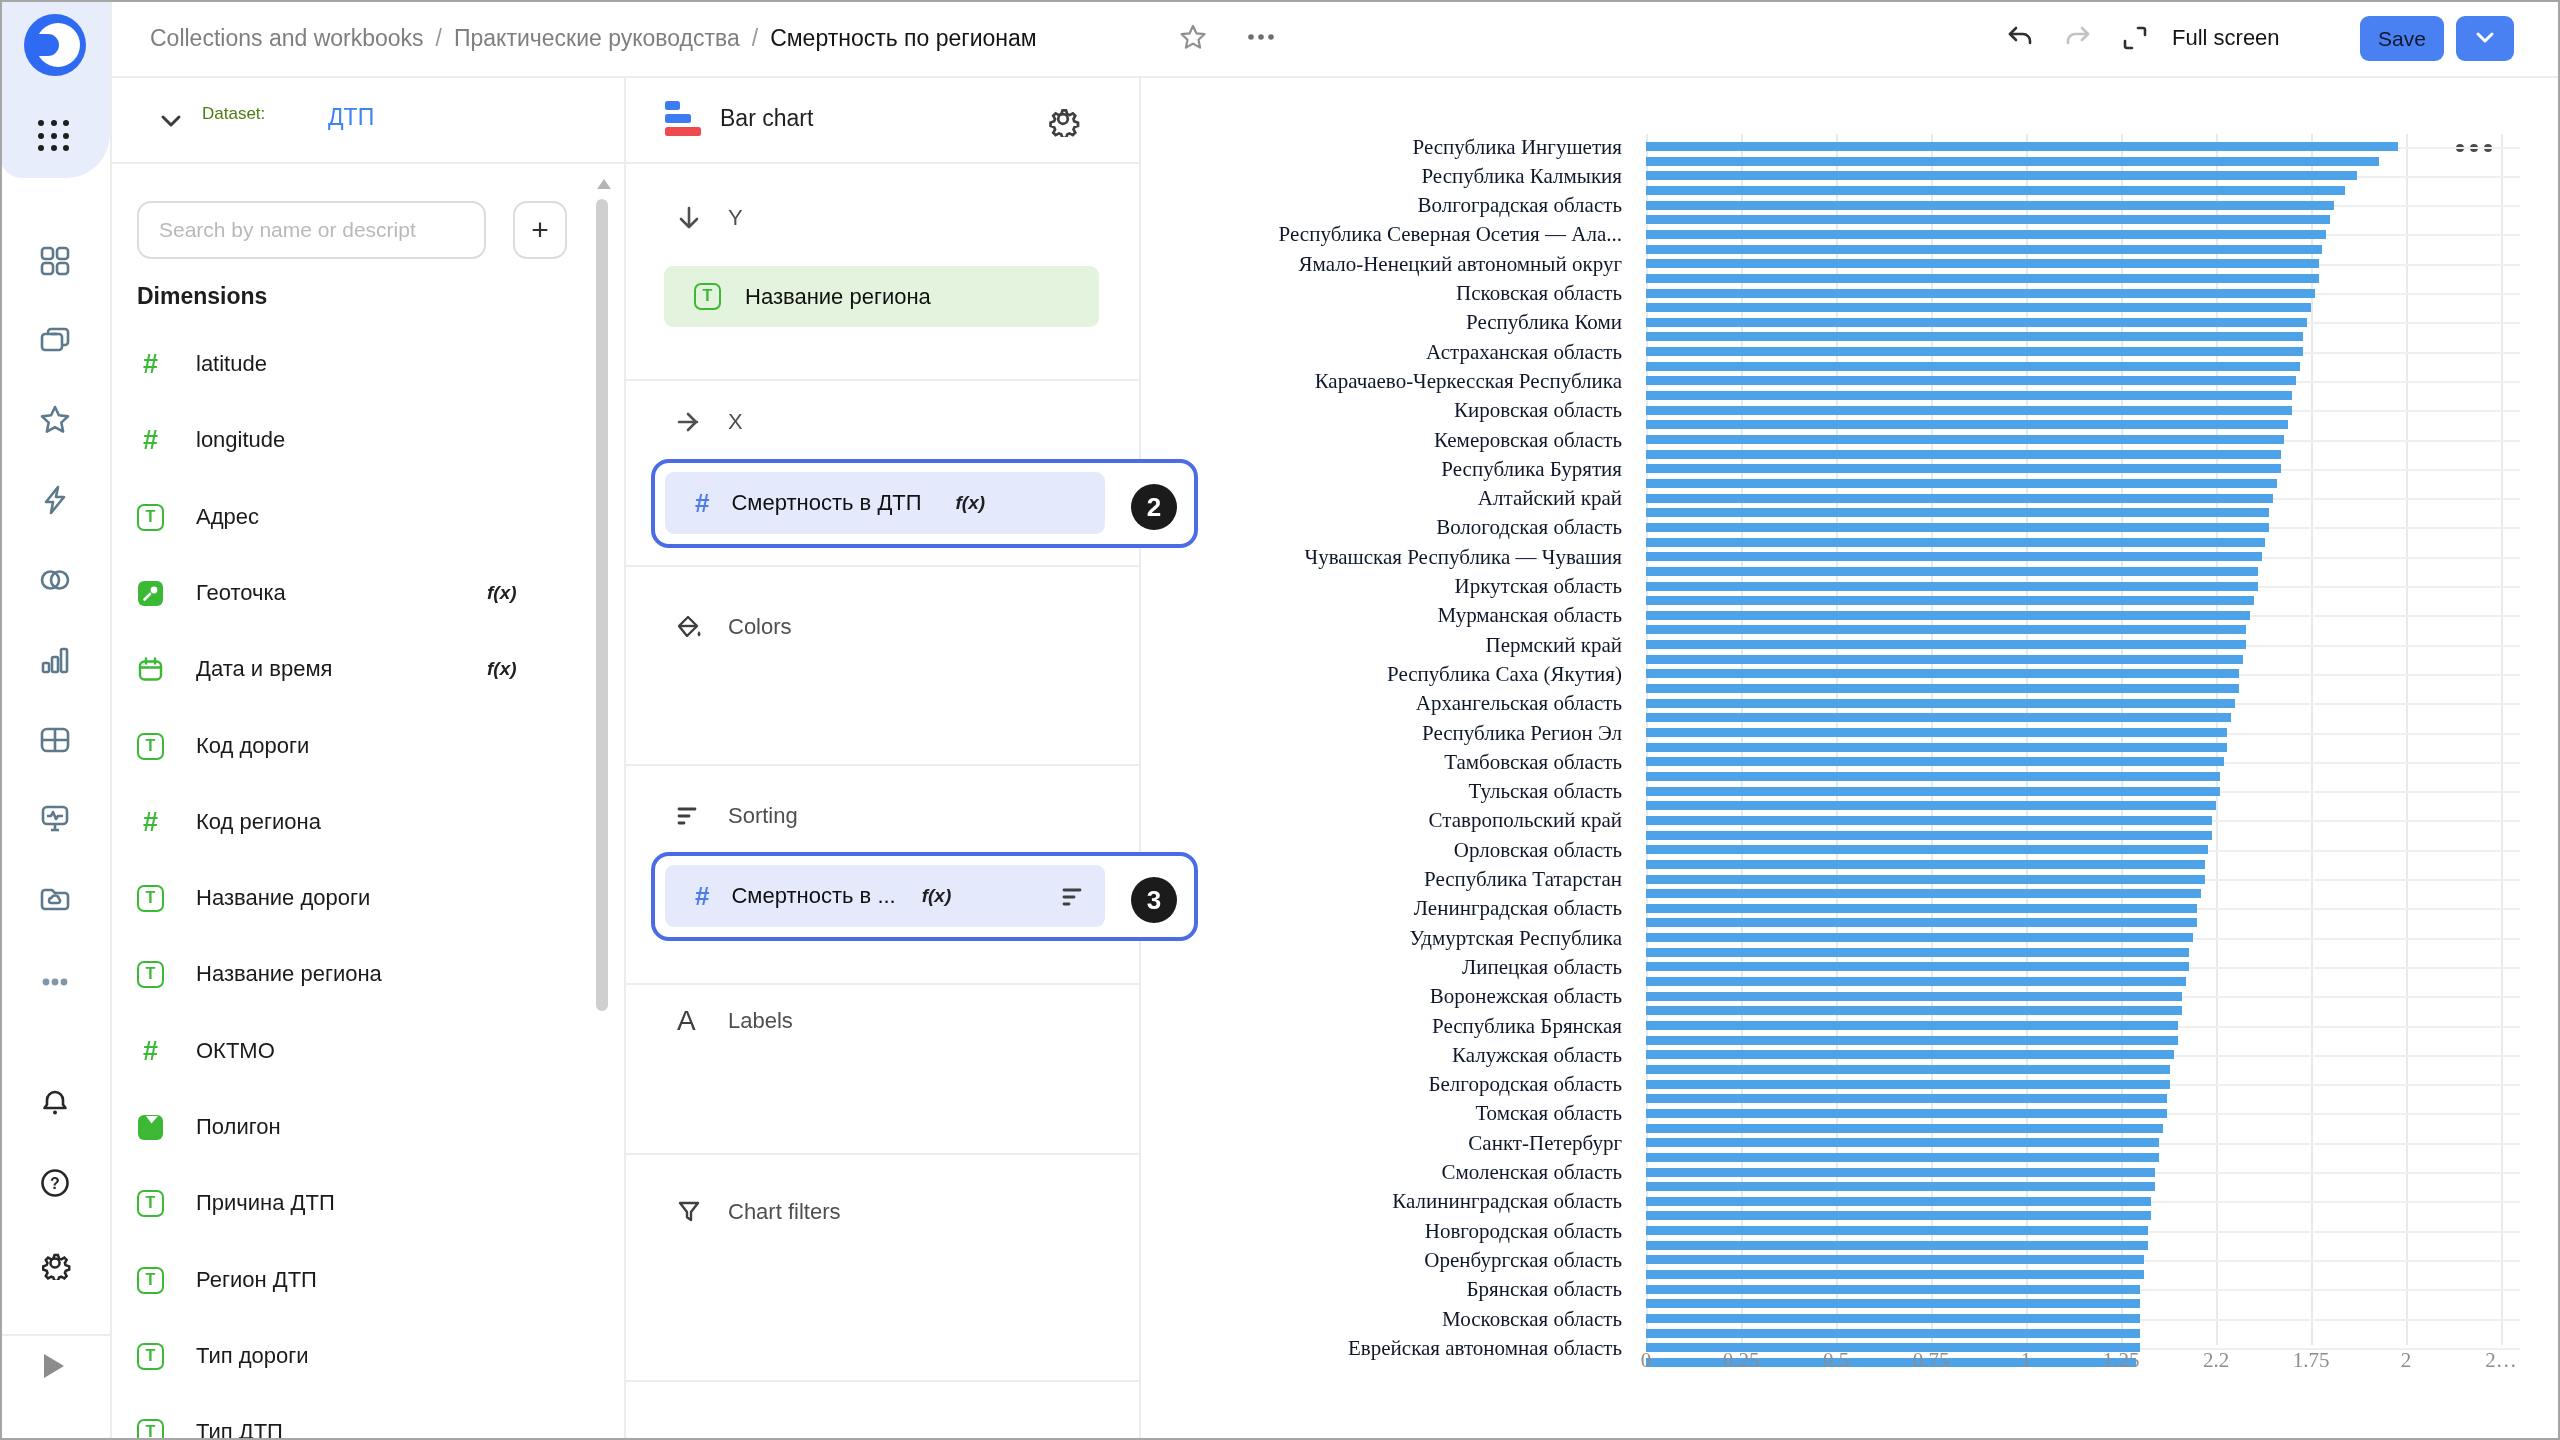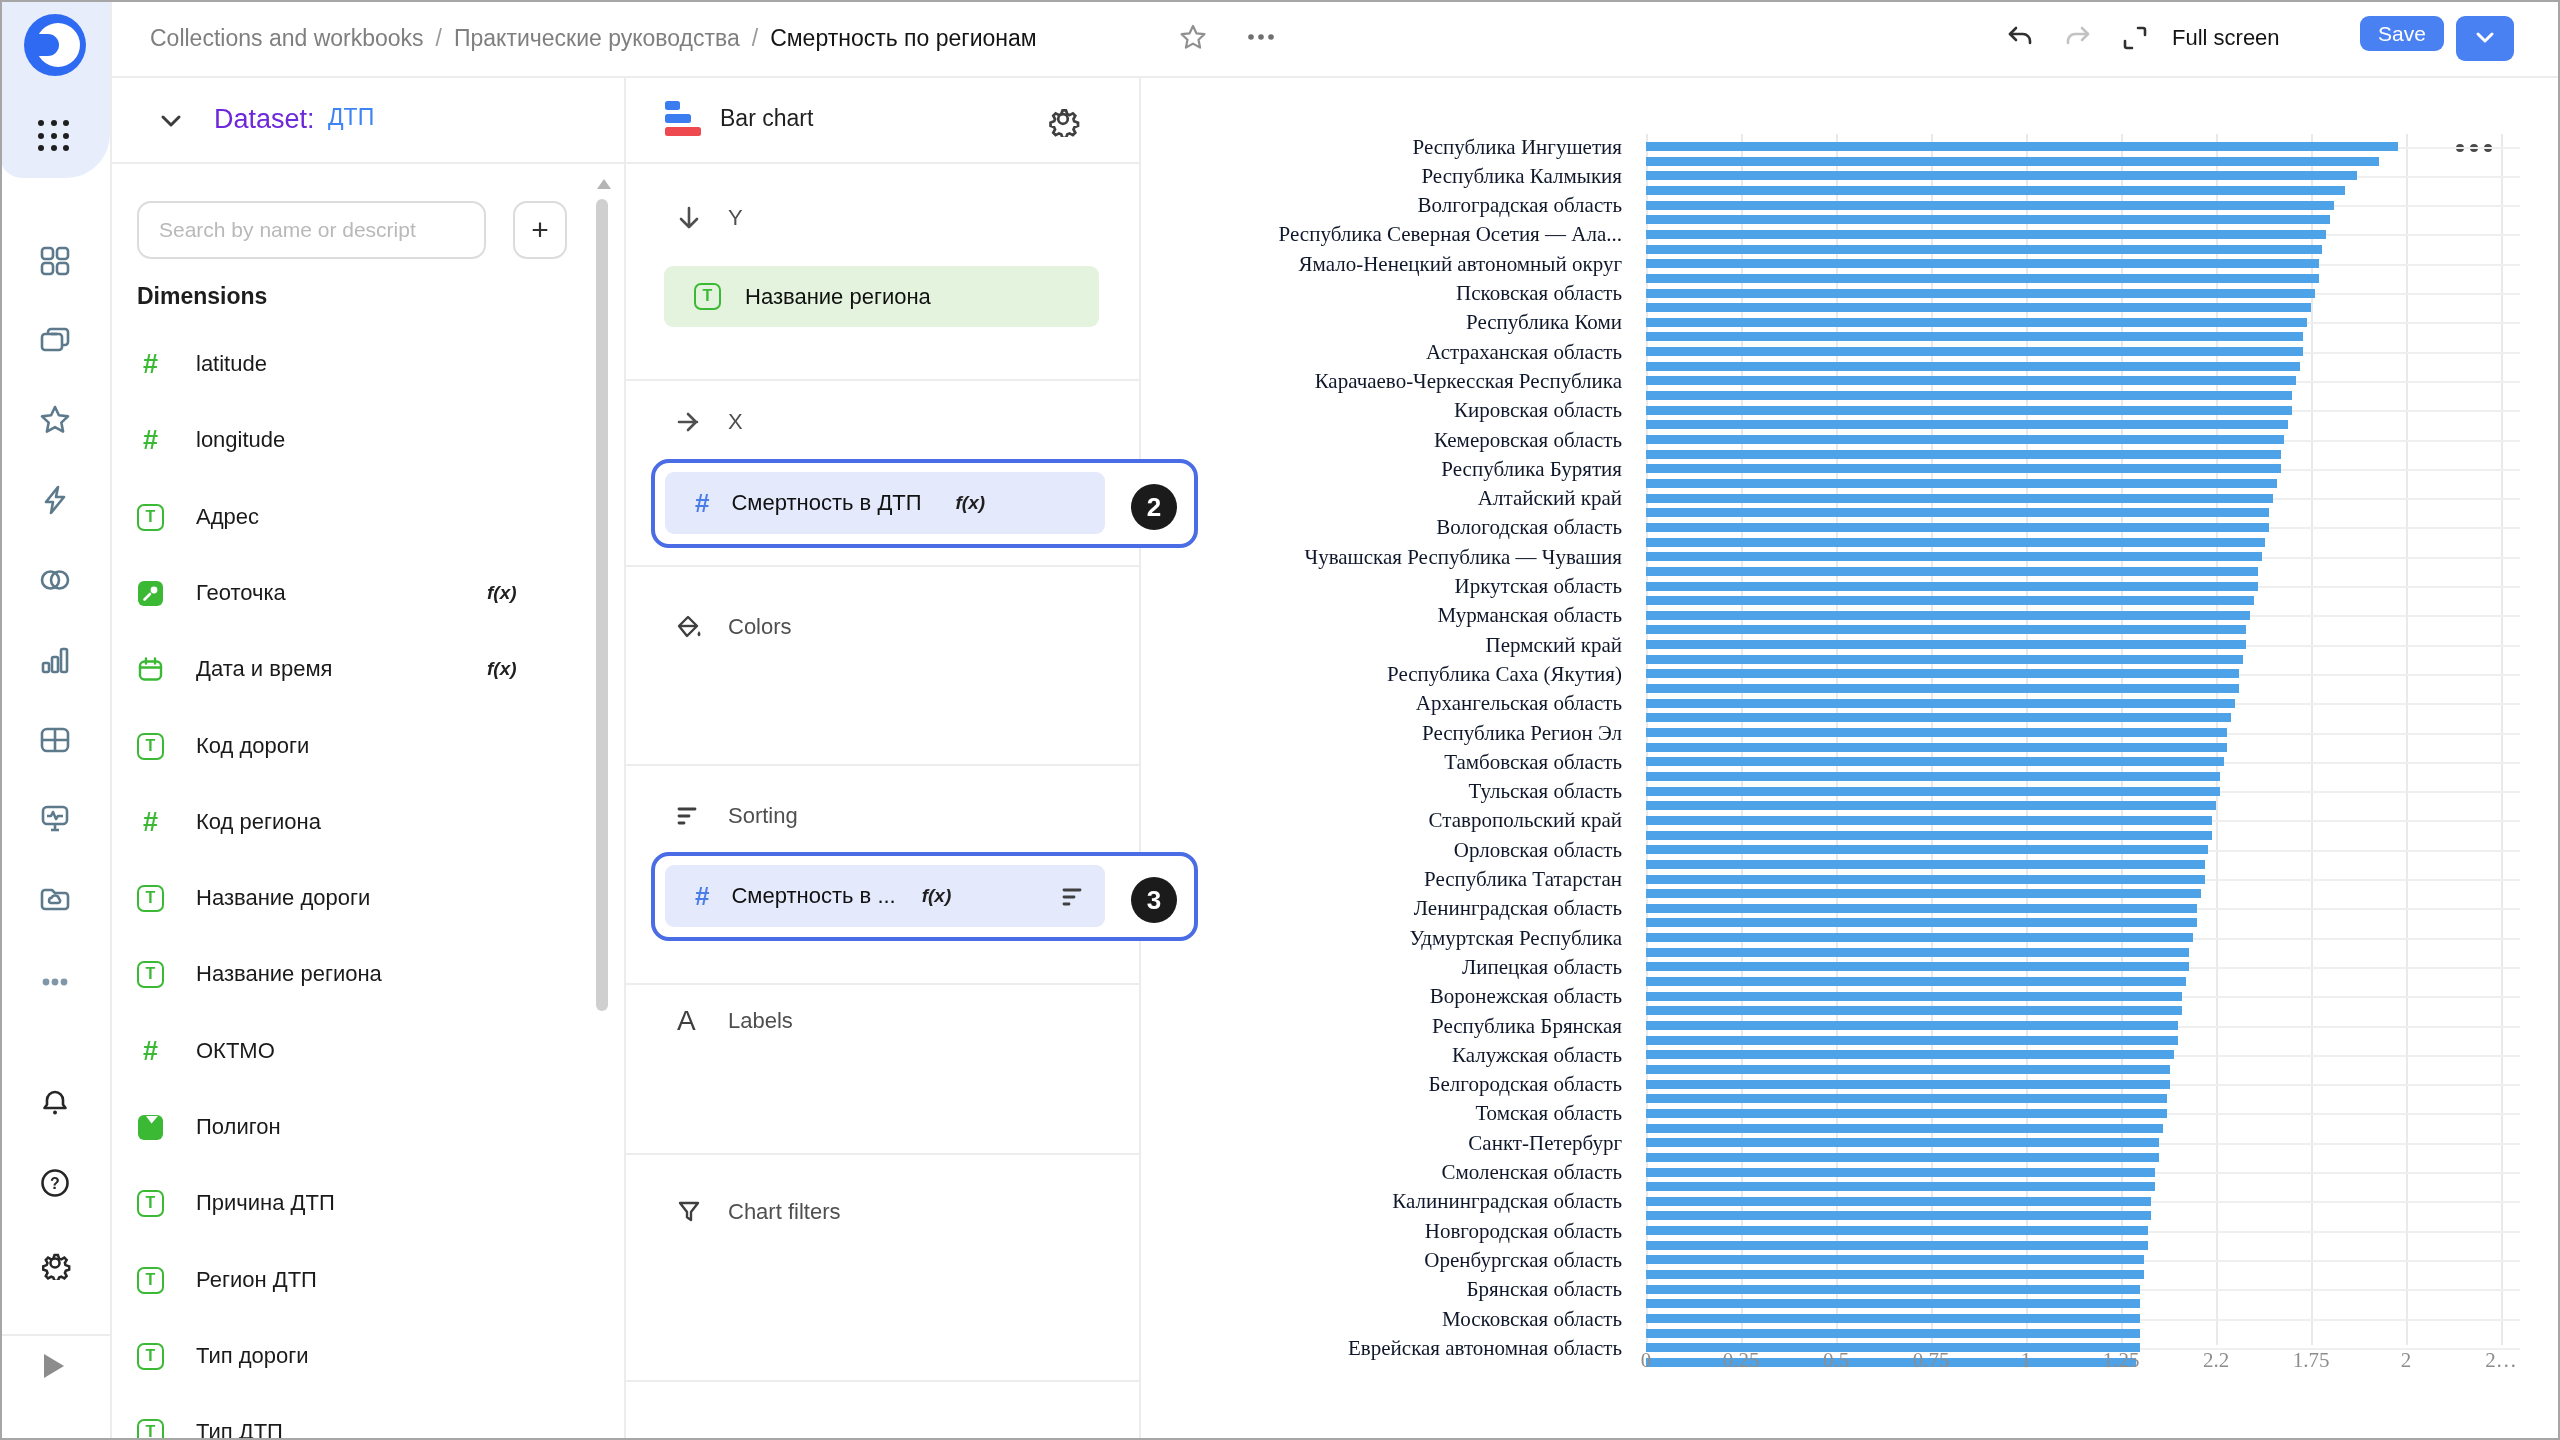--- a/index.html
+++ b/index.html
@@ -23,30 +23,30 @@
             border-left:20px solid #8c8c8c;border-top:12px solid transparent;border-bottom:12px solid transparent;}
 
   
   #topbar{position:absolute;left:110px;top:0;width:2450px;height:77px;}
   .crumbs{position:absolute;left:40px;top:0;height:77px;display:flex;align-items:center;gap:12px;font-size:23px;}
   .crumb{color:#7f7f7f;white-space:nowrap;}
   .crumb.current{color:#141414;}
   .sep{color:#9a9a9a;}
   .tb-ic{position:absolute;top:23px;width:30px;height:30px;}
   .fullscreen-label{position:absolute;left:2062px;top:25px;font-size:22px;color:#141414;}
-  .btn-save{position:absolute;left:2250px;top:16px;width:84px;height:35px;background:#4a81f2;color:#ffffff;
+  .btn-save{position:absolute;left:2250px;top:16px;width:84px;height:45px;background:#4a81f2;color:#0f172a;
             border:none;border-radius:9px;font-size:21px;font-family:inherit;}
   .btn-save-more{position:absolute;left:2346px;top:16px;width:58px;height:45px;background:#4a81f2;
             border:none;border-radius:9px;}
 
   
   #dataset{position:absolute;left:110px;top:77px;width:515px;height:1363px;overflow:hidden;}
   .ds-head{position:absolute;left:0;top:0;width:515px;height:86px;}
   .ds-chevron{position:absolute;left:46px;top:29px;width:30px;height:30px;}
-  .ds-label{position:absolute;left:104px;top:27px;font-size:27px;color:#6d28d9;}
+  .ds-label{position:absolute;left:92px;top:27px;font-size:17px;color:#4d7c0f;}
   .ds-name{position:absolute;left:218px;top:27px;font-size:23px;color:#3d85f3;}
   .search{position:absolute;left:27px;top:124px;width:349px;height:58px;border:2px solid #dcdcdc;border-radius:14px;
           box-sizing:border-box;font-size:21px;font-family:inherit;color:#333;padding:0 20px;outline:none;}
   .search::placeholder{color:#b9b9b9;}
   .plusbtn{position:absolute;left:403px;top:124px;width:54px;height:58px;border:2px solid #dcdcdc;border-radius:14px;
            box-sizing:border-box;background:#fff;font-size:30px;color:#2f2f2f;line-height:52px;text-align:center;font-family:inherit;}
   .sb-arrow{position:absolute;left:487px;top:102px;width:0;height:0;border-bottom:10px solid #b5b5b5;
             border-left:7px solid transparent;border-right:7px solid transparent;}
   .sb-thumb{position:absolute;left:486px;top:122px;width:12px;height:812px;background:#cfcfcf;border-radius:6px;}
   .dim-title{position:absolute;left:27px;top:206px;font-size:23px;font-weight:bold;color:#1d1d1d;}

